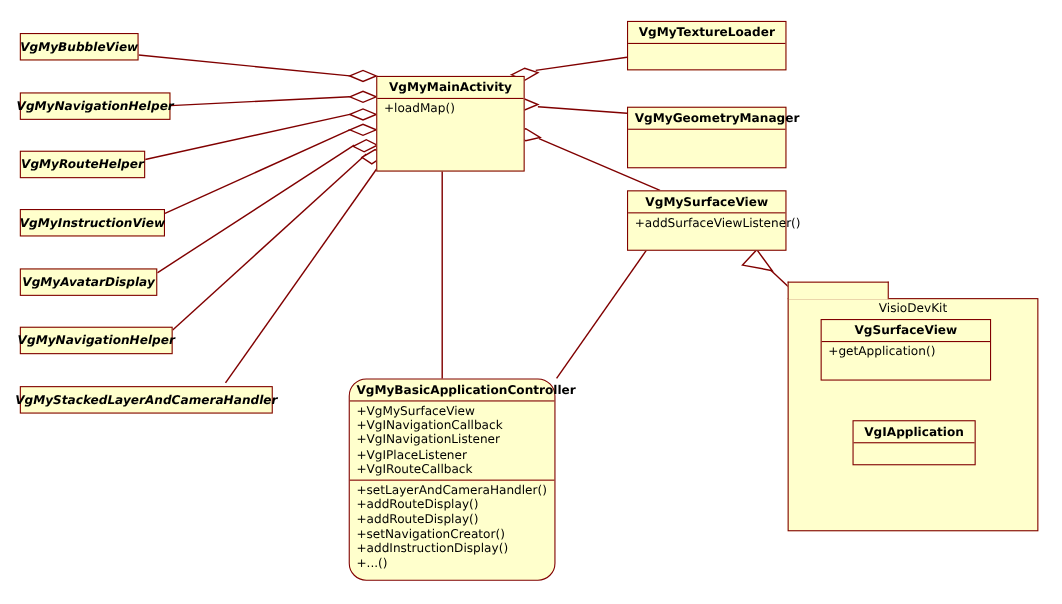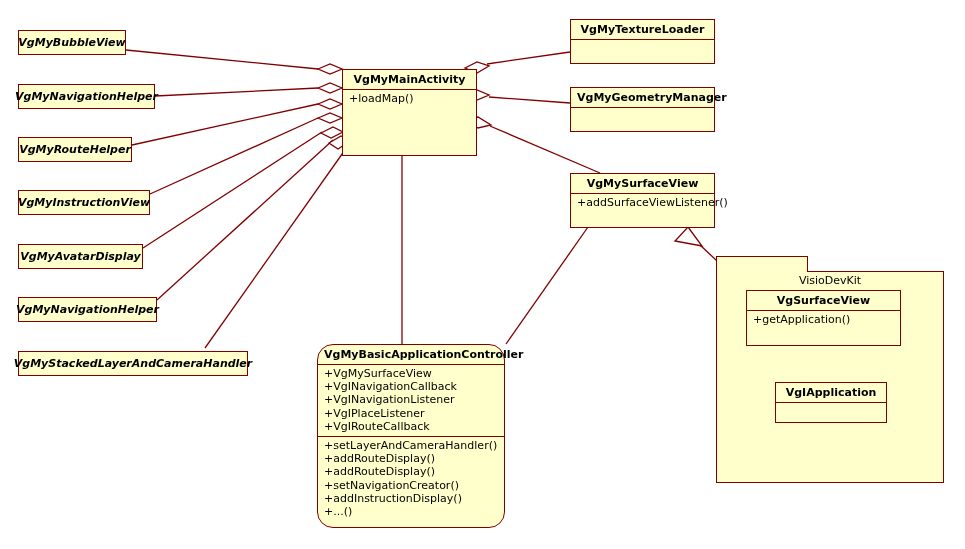--- a/index.html
+++ b/index.html
@@ -180,21 +180,21 @@
     <div class="uml-compartment" style="height:62px;">
       <div class="uml-member">+loadMap()</div>
     </div>
   </div>
 
   <div class="uml-class" style="left:570px; top:19px; width:145px; height:45px;">
     <div class="uml-name">VgMyTextureLoader</div>
     <div class="uml-compartment empty" style="height:22px;"></div>
   </div>
 
-  <div class="uml-class" style="left:570px; top:87px; width:145px; height:45px;">
+  <div class="uml-class" style="left:570px; top:97px; width:145px; height:56px;">
     <div class="uml-name">VgMyGeometryManager</div>
     <div class="uml-compartment empty" style="height:22px;"></div>
   </div>
 
   <div class="uml-class" style="left:570px; top:173px; width:145px; height:55px;">
     <div class="uml-name">VgMySurfaceView</div>
     <div class="uml-compartment" style="height:32px;">
       <div class="uml-member">+addSurfaceViewListener()</div>
     </div>
   </div>

